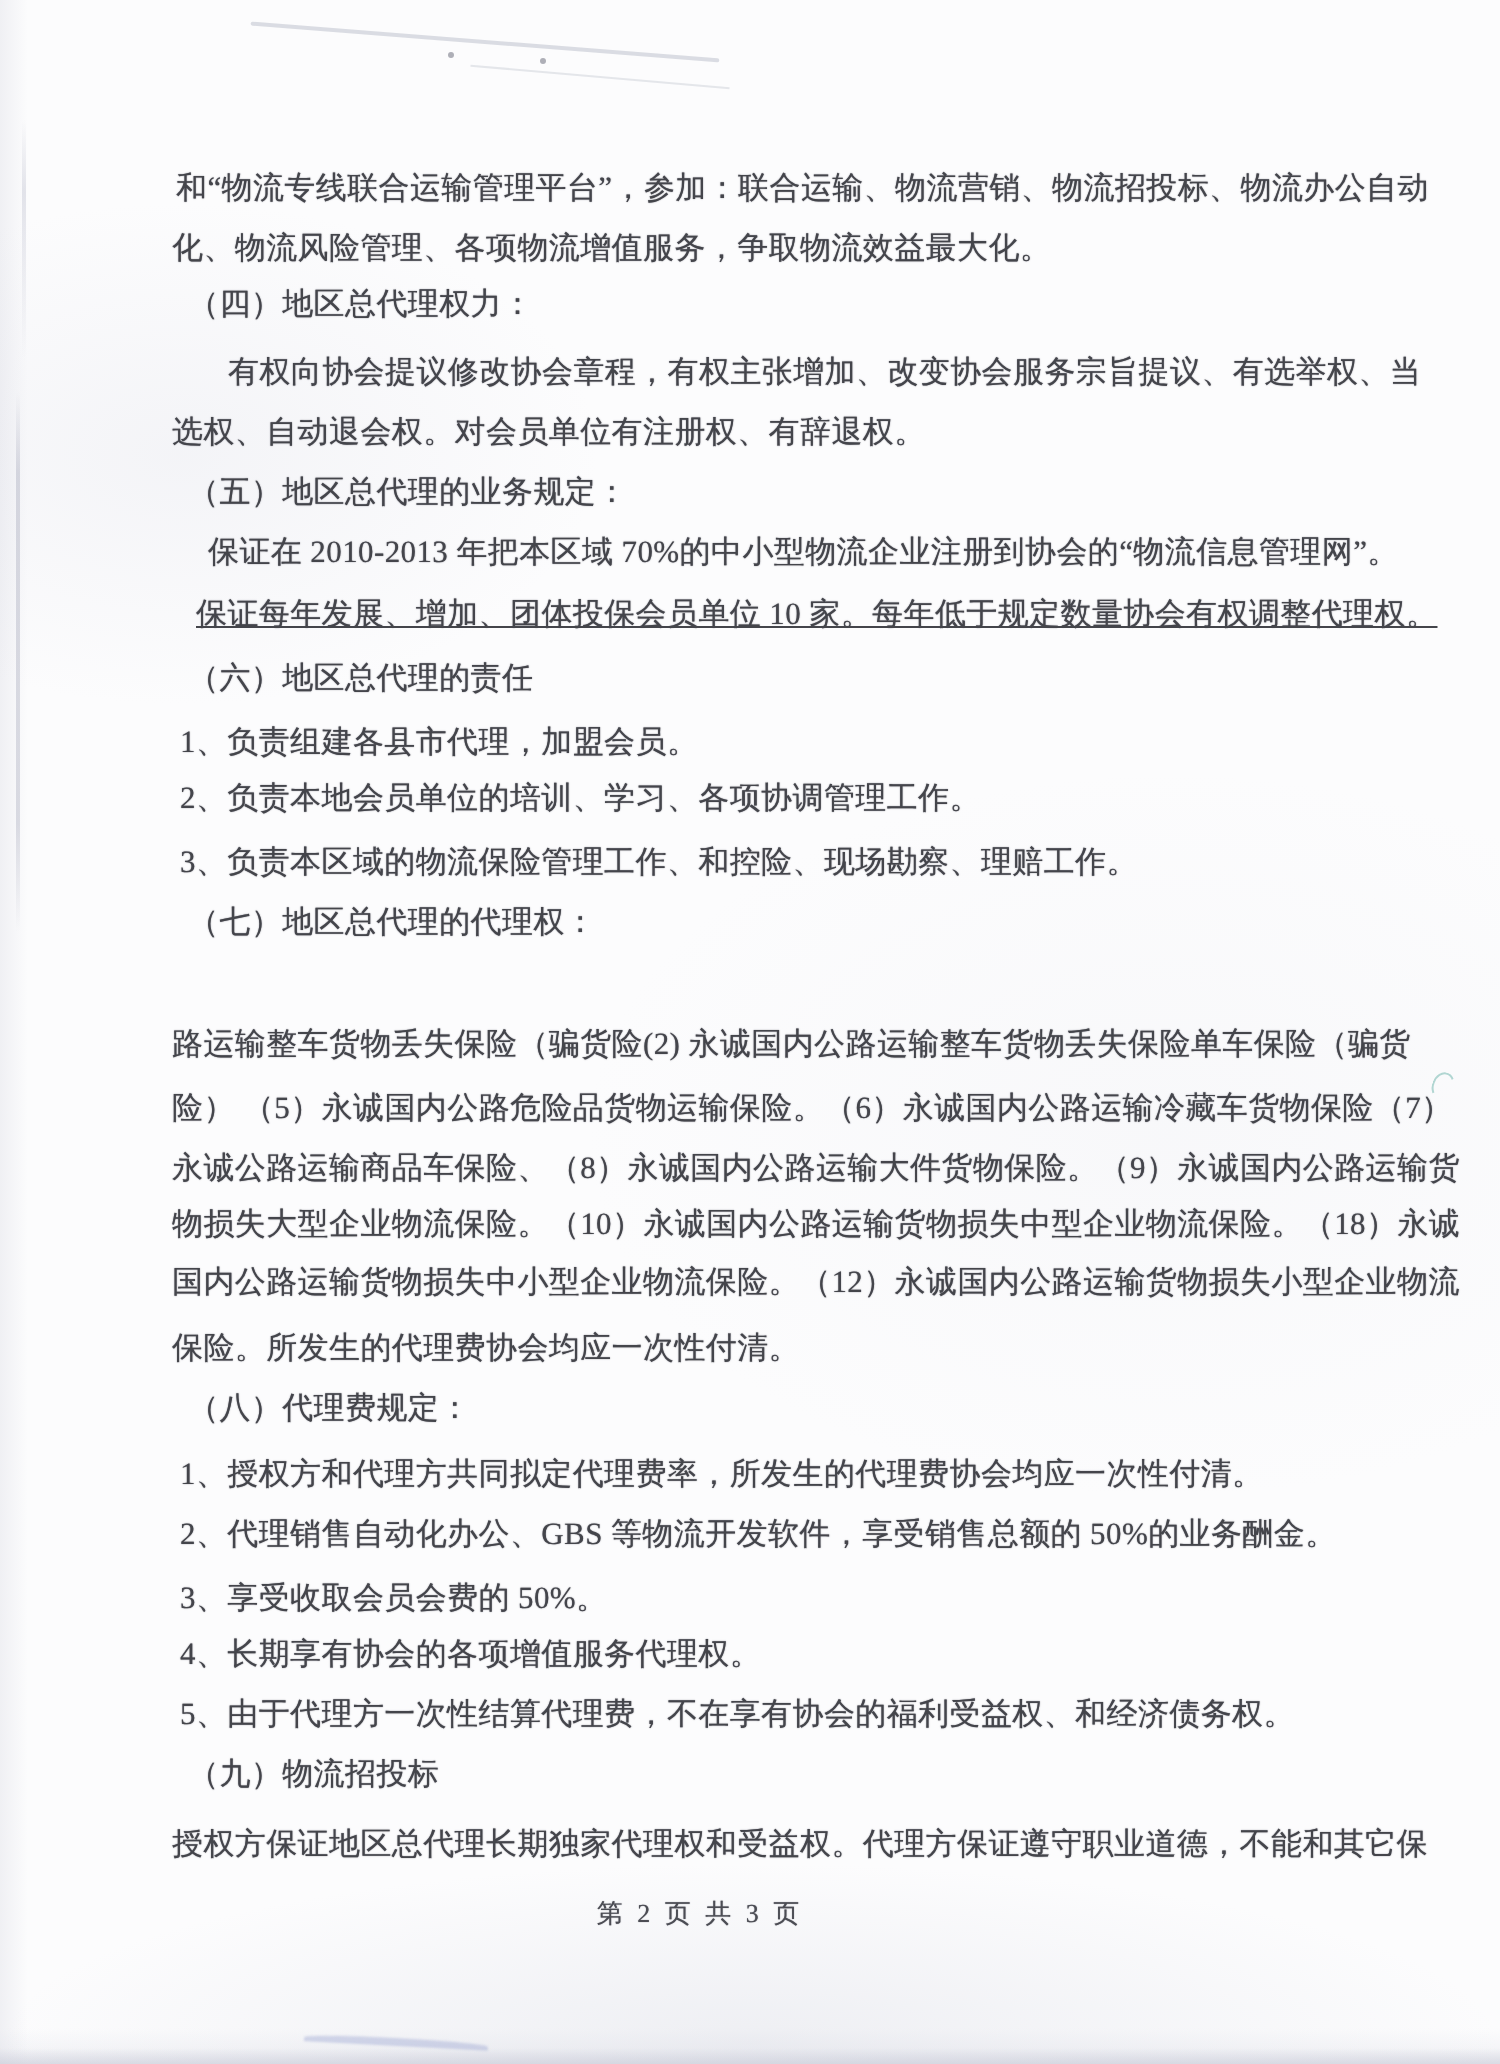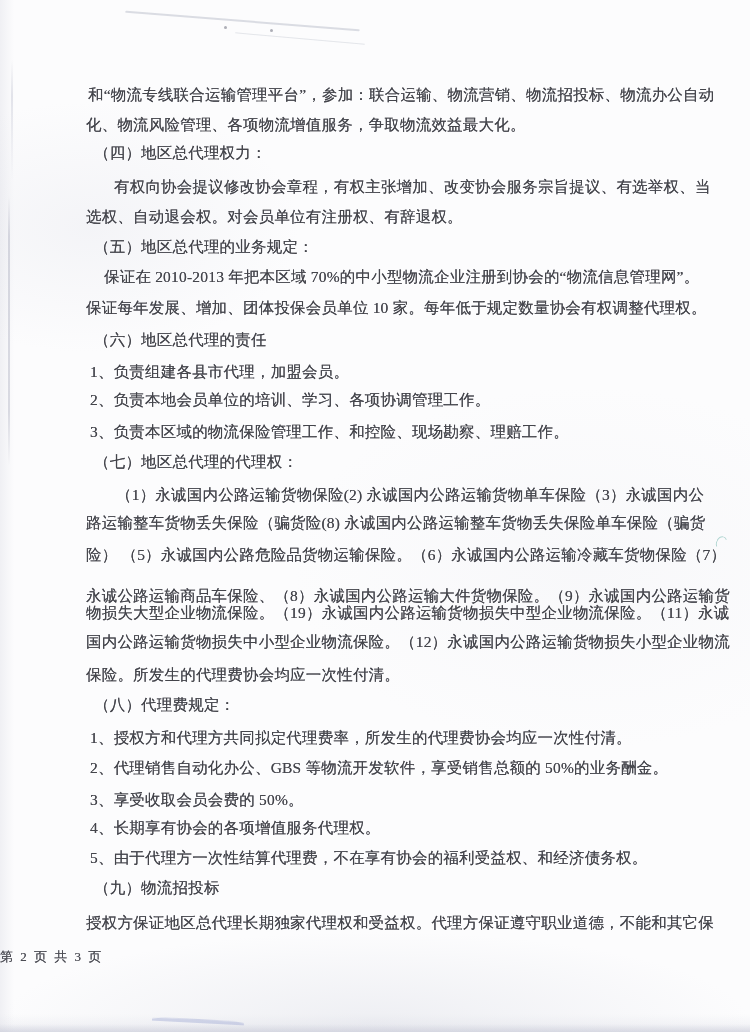--- a/index.html
+++ b/index.html
@@ -30,20 +30,21 @@
     height: 28px;
     color: #44454b;
     text-shadow: 0 0 0.6px rgba(70,70,82,0.85);
     letter-spacing: 0.2px;
   }
   .footer {
     position: absolute;
     top: 948px;
     left: 0;
     width: 700px;
+    text-align: center;
     font-size: 13px;
     color: #4c4d54;
     letter-spacing: 2px;
     text-shadow: 0 0 0.5px rgba(70,70,82,0.8);
   }
   
   .edge-line-1 {
     position: absolute; left: 8px; top: 196px; width: 2px; height: 270px;
     background: linear-gradient(180deg, rgba(190,192,204,0.0), rgba(186,188,202,0.55) 15%, rgba(186,188,202,0.5) 80%, rgba(190,192,204,0));
     border-radius: 2px;
@@ -102,31 +103,30 @@
   <div class="speck-teal"></div>
   <div class="bottom-shadow"></div>
 
   <div class="line" style="top:81px;left:88px;">和“物流专线联合运输管理平台”，参加：联合运输、物流营销、物流招投标、物流办公自动</div>
   <div class="line" style="top:111px;left:86px;">化、物流风险管理、各项物流增值服务，争取物流效益最大化。</div>
   <div class="line" style="top:139px;left:94px;">（四）地区总代理权力：</div>
   <div class="line" style="top:173px;left:114px;">有权向协会提议修改协会章程，有权主张增加、改变协会服务宗旨提议、有选举权、当</div>
   <div class="line" style="top:203px;left:86px;">选权、自动退会权。对会员单位有注册权、有辞退权。</div>
   <div class="line" style="top:233px;left:94px;">（五）地区总代理的业务规定：</div>
   <div class="line" style="top:263px;left:104px;">保证在 2010-2013 年把本区域 70%的中小型物流企业注册到协会的“物流信息管理网”。</div>
-  <div class="line" style="top:294px;left:86px;">保证每年发展、增加、团体投保会员单位 10 家。每年低于规定数量协会有权调整代理权。</div>
+  <div class="line" style="top:294px;left:98px;text-decoration:underline;">保证每年发展、增加、团体投保会员单位 10 家。每年低于规定数量协会有权调整代理权。</div>
   <div class="line" style="top:326px;left:94px;">（六）地区总代理的责任</div>
   <div class="line" style="top:358px;left:90px;">1、负责组建各县市代理，加盟会员。</div>
   <div class="line" style="top:386px;left:90px;">2、负责本地会员单位的培训、学习、各项协调管理工作。</div>
   <div class="line" style="top:418px;left:90px;">3、负责本区域的物流保险管理工作、和控险、现场勘察、理赔工作。</div>
   <div class="line" style="top:448px;left:94px;">（七）地区总代理的代理权：</div>
-  <div class="line" style="top:481px;left:116px;">（1）永诚国内公路运输货物保险(2) 永诚国内公路运输货物单车保险（3）永诚国内公</div>
-  <div class="line" style="top:509px;left:86px;">路运输整车货物丢失保险（骗货险(8) 永诚国内公路运输整车货物丢失保险单车保险（骗货</div>
+  <div class="line" style="top:509px;left:86px;">路运输整车货物丢失保险（骗货险(2) 永诚国内公路运输整车货物丢失保险单车保险（骗货</div>
   <div class="line" style="top:541px;left:86px;">险） （5）永诚国内公路危险品货物运输保险。（6）永诚国内公路运输冷藏车货物保险（7）</div>
-  <div class="line" style="top:571px;left:86px;margin-top:11px;">永诚公路运输商品车保险、（8）永诚国内公路运输大件货物保险。（9）永诚国内公路运输货</div>
-  <div class="line" style="top:599px;left:86px;">物损失大型企业物流保险。（19）永诚国内公路运输货物损失中型企业物流保险。（11）永诚</div>
+  <div class="line" style="top:571px;left:86px;">永诚公路运输商品车保险、（8）永诚国内公路运输大件货物保险。（9）永诚国内公路运输货</div>
+  <div class="line" style="top:599px;left:86px;">物损失大型企业物流保险。（10）永诚国内公路运输货物损失中型企业物流保险。（18）永诚</div>
   <div class="line" style="top:628px;left:86px;">国内公路运输货物损失中小型企业物流保险。（12）永诚国内公路运输货物损失小型企业物流</div>
   <div class="line" style="top:661px;left:86px;">保险。所发生的代理费协会均应一次性付清。</div>
   <div class="line" style="top:691px;left:94px;">（八）代理费规定：</div>
   <div class="line" style="top:724px;left:90px;">1、授权方和代理方共同拟定代理费率，所发生的代理费协会均应一次性付清。</div>
   <div class="line" style="top:754px;left:90px;">2、代理销售自动化办公、GBS 等物流开发软件，享受销售总额的 50%的业务酬金。</div>
   <div class="line" style="top:786px;left:90px;">3、享受收取会员会费的 50%。</div>
   <div class="line" style="top:814px;left:90px;">4、长期享有协会的各项增值服务代理权。</div>
   <div class="line" style="top:844px;left:90px;">5、由于代理方一次性结算代理费，不在享有协会的福利受益权、和经济债务权。</div>
   <div class="line" style="top:874px;left:94px;">（九）物流招投标</div>
   <div class="line" style="top:909px;left:86px;">授权方保证地区总代理长期独家代理权和受益权。代理方保证遵守职业道德，不能和其它保</div>

